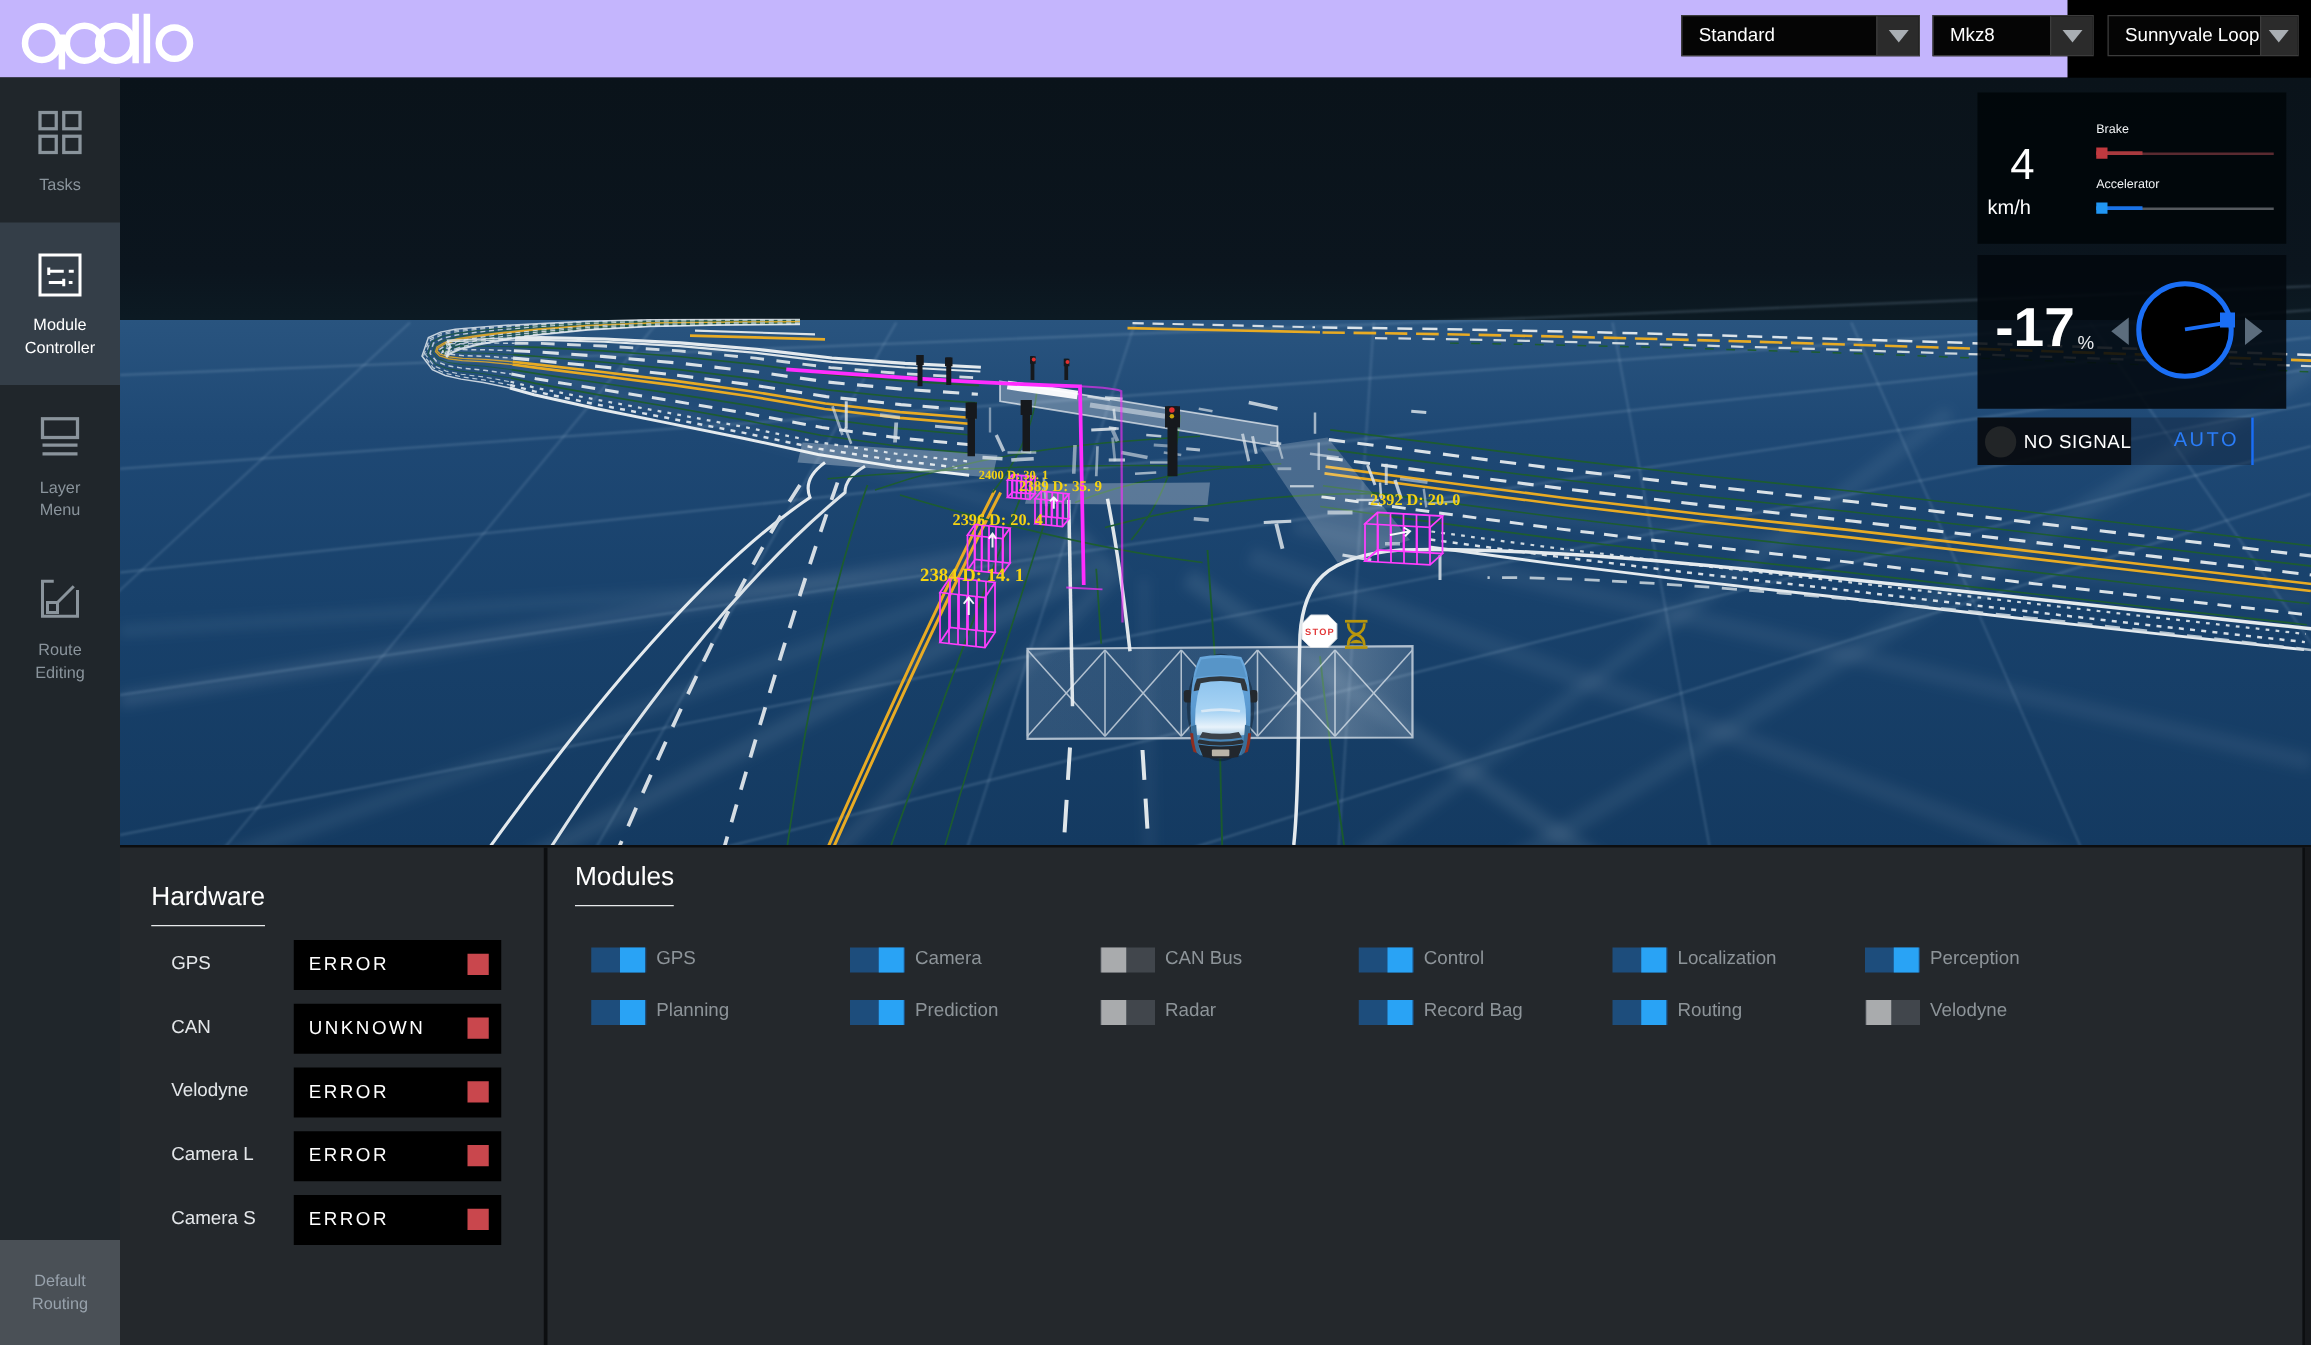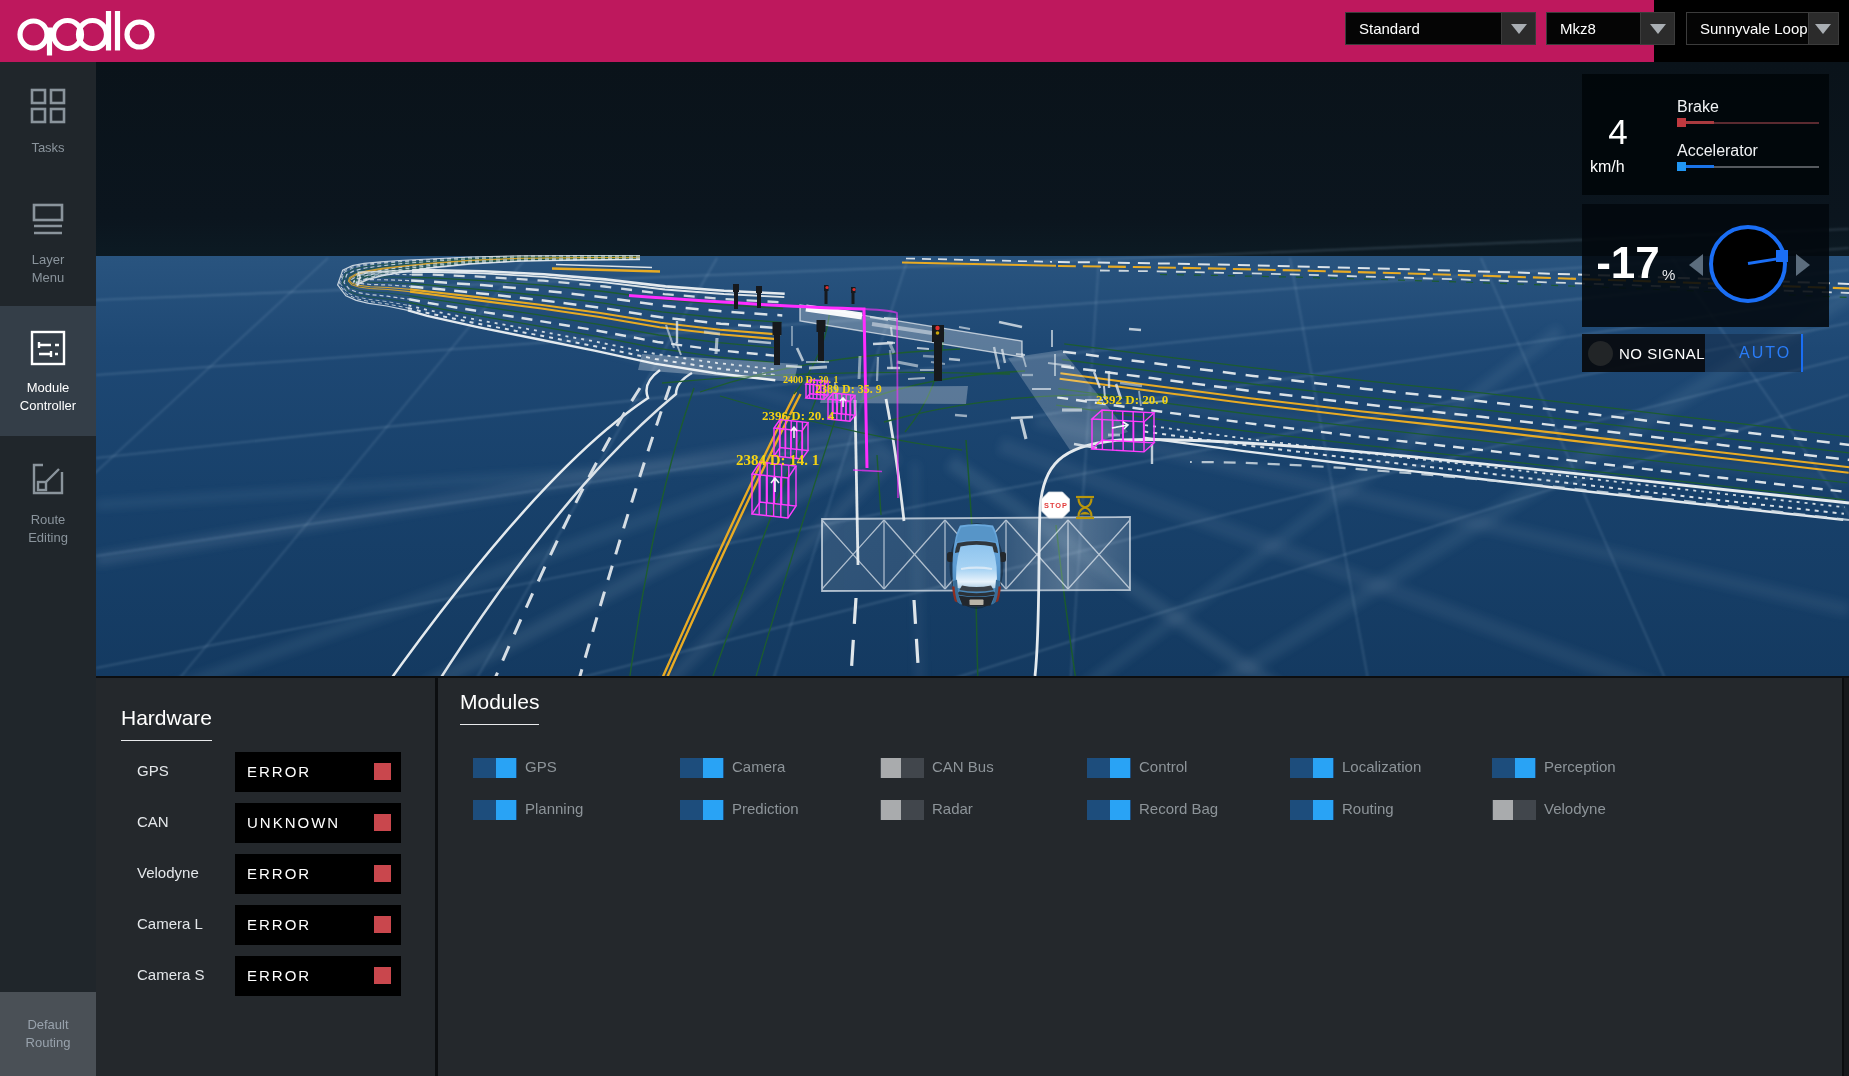--- a/index.html
+++ b/index.html
@@ -1,20 +1,20 @@
 <!DOCTYPE html>
 <html><head><meta charset="utf-8">
 <style>
 * { margin:0; padding:0; box-sizing:border-box; }
 html,body { width:1849px; height:1076px; overflow:hidden; background:#000;
   font-family:"Liberation Sans", sans-serif; }
 #app { position:relative; width:1849px; height:1076px; }
 
 
-#topbar { position:absolute; left:0; top:0; width:1654px; height:62px; background:#be185d; }
+#topbar { position:absolute; left:0; top:0; width:1654px; height:62px; background:#c4b5fd; }
 #logo { position:absolute; left:0px; top:0px; }
 .dd { position:absolute; top:12px; height:33px; background:#050505; border:1px solid #3c3c3c;
   color:#fff; font-size:15px; display:flex; align-items:center; }
 .dd .txt { padding-left:13px; flex:1; white-space:nowrap; }
 .dd .arr { width:34px; height:100%; background:#2b2b2b; border-left:1px solid #3c3c3c;
   display:flex; align-items:center; justify-content:center; }
 .dd .arr:after { content:""; width:0; height:0; border-left:8px solid transparent;
   border-right:8px solid transparent; border-top:10px solid #a9aeb3; }
 
 
@@ -26,21 +26,21 @@
   color:#98a2ac; font-size:13px; text-align:center; padding-top:24px; line-height:18px; }
 
 
 #scene { position:absolute; left:96px; top:62px; width:1753px; height:614px; }
 
 
 .card { position:absolute; color:#fff; }
 #card1 { left:1582px; top:74px; width:247px; height:121px; background:rgba(1,6,10,0.93); }
 #speedval { position:absolute; left:8px; top:38px; width:56px; text-align:center; font-size:35px; line-height:40px; }
 #speedunit { position:absolute; left:8px; top:84px; width:56px; text-align:left; font-size:16px; }
-.sliderlbl { position:absolute; left:95px; font-size:16px; color:#f0f2f4; }
+.sliderlbl { position:absolute; left:95px; font-size:10px; color:#f0f2f4; }
 .slider { position:absolute; left:95px; width:142px; height:9px; }
 .slider .track { position:absolute; left:0; right:0; top:4px; height:2px; }
 .slider .fill  { position:absolute; left:0; top:3px; width:37px; height:3px; }
 .slider .knob  { position:absolute; left:0; top:0; width:9px; height:9px; }
 #card2 { left:1582px; top:204px; width:247px; height:123px; background:rgba(2,8,14,0.88); }
 #steerval { position:absolute; left:0px; top:36px; width:92px; text-align:center; font-size:44px; line-height:46px;font-weight:bold; }
 #steerpct { position:absolute; left:80px; top:62px; font-size:15px; color:#e8eaec; }
 .tri { position:absolute; width:0; height:0; }
 #tril { left:1689px; top:254px; border-top:11px solid transparent; border-bottom:11px solid transparent; border-right:14px solid #5c6d7d; }
 #trir { left:1796px; top:254px; border-top:11px solid transparent; border-bottom:11px solid transparent; border-left:14px solid #5c6d7d; }
@@ -108,34 +108,34 @@
 <div id="sidebar">
 <div class="sbitem" style="height:116px;">
  <svg width="40" height="40" viewBox="0 0 40 40" fill="none" stroke="#8a949c" stroke-width="2.6">
   <rect x="4" y="4" width="13" height="13"></rect>
           <rect x="23" y="4" width="13" height="13"></rect>
   <rect x="4" y="23" width="13" height="13"></rect>
           <rect x="23" y="23" width="13" height="13"></rect>
  </svg>
  <div class="lbl">Tasks</div>
 </div>
-<div class="sbitem" style="height:128px;">
- <svg width="40" height="36" viewBox="0 0 40 36" fill="none" stroke="#8a949c" stroke-width="2.6">
-  <rect x="6" y="3" width="28" height="15"></rect>
-  <path d="M6,24 L34,24 M6,31 L34,31"></path>
- </svg>
- <div class="lbl">Layer<br>Menu</div>
-</div>
 <div class="sbitem sel" style="height:130px;">
  <svg width="36" height="36" viewBox="0 0 36 36" fill="none" stroke="#fff" stroke-width="2.4">
   <rect x="2" y="2" width="32" height="32"></rect>
   <path d="M9,12 L9,18 M9,15 L21,15 M25,15 L29,15"></path>
   <path d="M21,21 L21,27 M9,24 L21,24 M25,24 L28,24"></path>
  </svg>
  <div class="lbl">Module<br>Controller</div>
+</div>
+<div class="sbitem" style="height:128px;">
+ <svg width="40" height="36" viewBox="0 0 40 36" fill="none" stroke="#8a949c" stroke-width="2.6">
+  <rect x="6" y="3" width="28" height="15"></rect>
+  <path d="M6,24 L34,24 M6,31 L34,31"></path>
+ </svg>
+ <div class="lbl">Layer<br>Menu</div>
 </div>
 <div class="sbitem" style="height:128px;">
  <svg width="38" height="38" viewBox="0 0 38 38" fill="none" stroke="#8a949c" stroke-width="2.4">
   <path d="M14,5 L5,5 L5,33 L33,33 L33,12"></path>
   <rect x="9" y="22" width="8" height="8"></rect>
   <path d="M17,22 L30,9"></path>
  </svg>
  <div class="lbl">Route<br>Editing</div>
 </div>
 <div id="defroute">Default<br>Routing</div>

